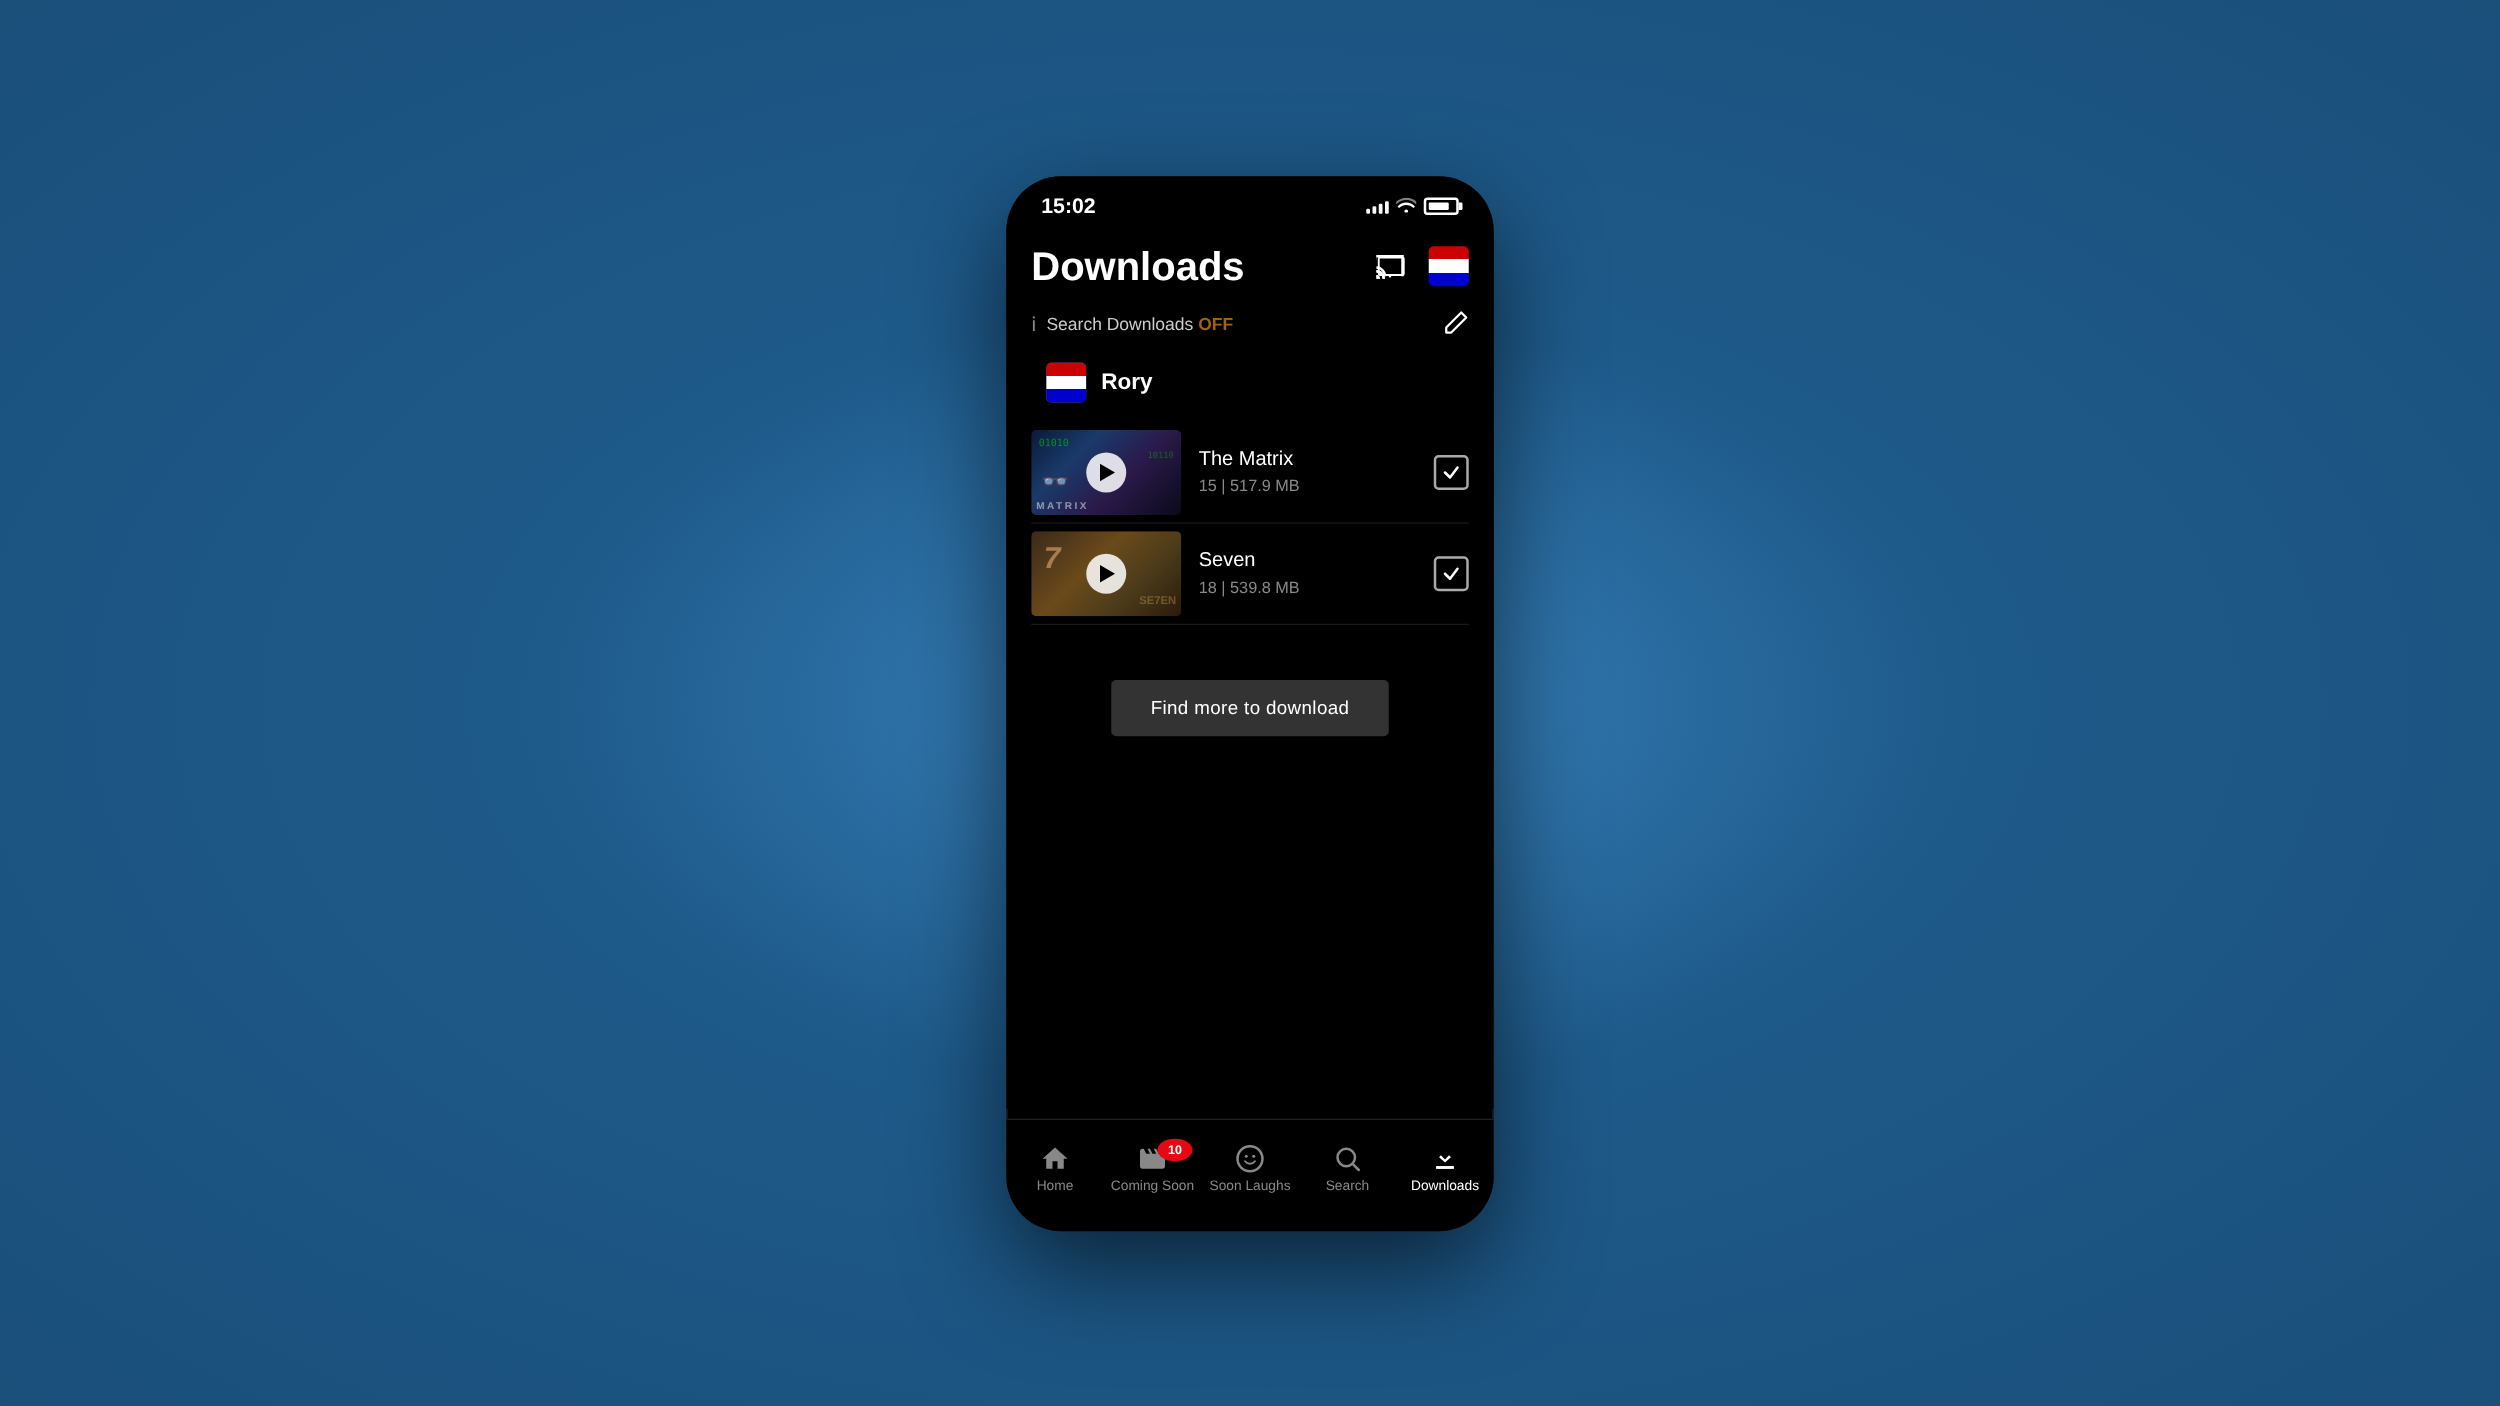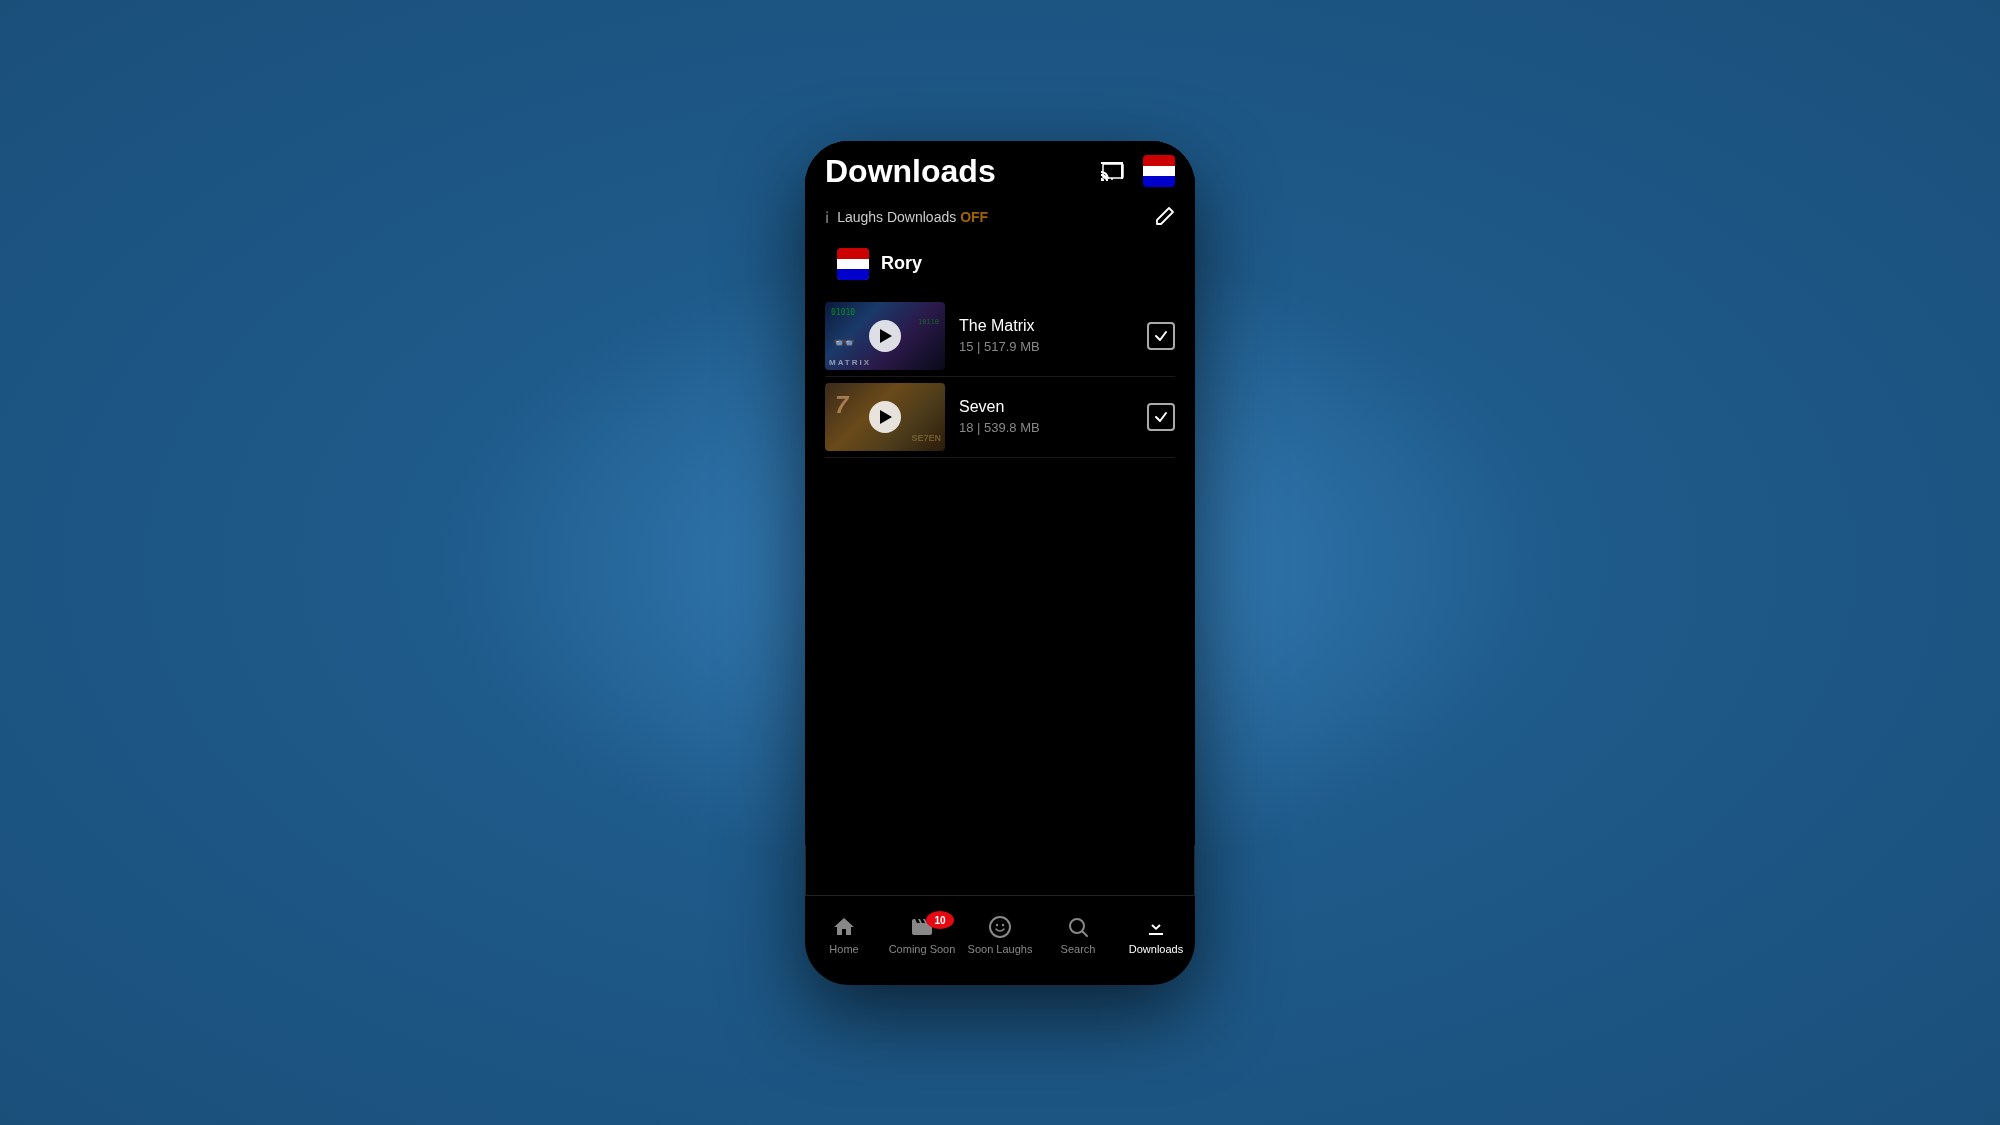--- a/index.html
+++ b/index.html
@@ -429,20 +429,41 @@
       margin: 0 20px;
     }
   </style>
 </head>
 <body>
 
 <div class="bg-overlay"></div>
 
 <div class="phone-container">
 
+  <div class="status-bar">
+    <span class="status-time">15:02</span>
+    <div class="status-icons">
+      <div class="signal-bars">
+        <div class="signal-bar" style="height:4px"></div>
+        <div class="signal-bar" style="height:6px"></div>
+        <div class="signal-bar" style="height:8px"></div>
+        <div class="signal-bar" style="height:10px"></div>
+      </div>
+      <span class="wifi-icon">
+        <svg width="16" height="12" viewBox="0 0 16 12" fill="white">
+          <path d="M8 9.5a1.5 1.5 0 1 1 0 3 1.5 1.5 0 0 1 0-3z"></path>
+          <path d="M8 6C5.8 6 3.8 6.9 2.3 8.4L1 7.1C2.9 5.2 5.3 4 8 4s5.1 1.2 7 3.1l-1.3 1.3C12.2 6.9 10.2 6 8 6z"></path>
+          <path d="M8 2C4.7 2 1.7 3.4 0 5.6l-1-1.4C1.4 1.9 4.5.2 8.2.2c3.5 0 6.6 1.5 8.8 4L16 5.6C14.3 3.4 11.3 2 8 2z" opacity="0.5"></path>
+        </svg>
+      </span>
+      <div class="battery-icon">
+        <div class="battery-fill"></div>
+      </div>
+    </div>
+  </div>
 
   <div class="screen-content">
 
     <div class="header">
       <span class="page-title">Downloads</span>
       <div class="header-actions">
         <button class="header-icon-btn">
           <svg width="26" height="22" viewBox="0 0 26 22" fill="white">
             <path d="M0 18v3h3C3 19.3 1.7 18 0 18zm0-4v2c2.8 0 5 2.2 5 5h2C7 17.1 3.9 14 0 14zm20 5H6c0-3.3-2.7-6-6-6v-2c4.4 0 8 3.6 8 8h12V4H0v2H-2V2h24v17h-2zm-9-1a1 1 0 1 0 0 2 1 1 0 0 0 0-2z"></path>
             <rect x="2" y="4" width="20" height="14" rx="1" fill="none" stroke="white" stroke-width="1.5"></rect>
@@ -452,21 +473,21 @@
         <button class="header-icon-btn">
           <div class="profile-flag"></div>
         </button>
       </div>
     </div>
 
     <div class="smart-downloads-bar">
       <div class="smart-downloads-left">
         <span class="info-icon">ℹ</span>
         <span class="smart-downloads-text">
-          <span>Laughs Downloads</span>
+          <span>Search Downloads</span>
           <span class="smart-downloads-off">OFF</span>
         </span>
       </div>
       <button class="header-icon-btn edit-icon">
         <svg width="22" height="22" viewBox="0 0 22 22" fill="none" stroke="white" stroke-width="1.8" stroke-linecap="round" stroke-linejoin="round">
           <path d="M16 2l4 4-12 12H4v-4L16 2z"></path>
         </svg>
       </button>
     </div>
 
@@ -526,20 +547,23 @@
           <svg width="16" height="16" viewBox="0 0 16 16" fill="none" stroke="white" stroke-width="2" stroke-linecap="round" stroke-linejoin="round">
             <polyline points="3,8 7,12 13,4"></polyline>
           </svg>
         </div>
       </div>
 
       <div class="separator-line"></div>
 
     </div>
 
+    <div class="find-more-section">
+      <button class="find-more-btn">Find more to download</button>
+    </div>
 
   </div>
 
   <div class="bottom-nav">
 
     <div class="nav-item">
       <svg class="nav-icon" width="24" height="24" viewBox="0 0 24 24" fill="#888">
         <path d="M10 20v-6h4v6h5v-8h3L12 3 2 12h3v8z"></path>
       </svg>
       <span class="nav-label">Home</span>

